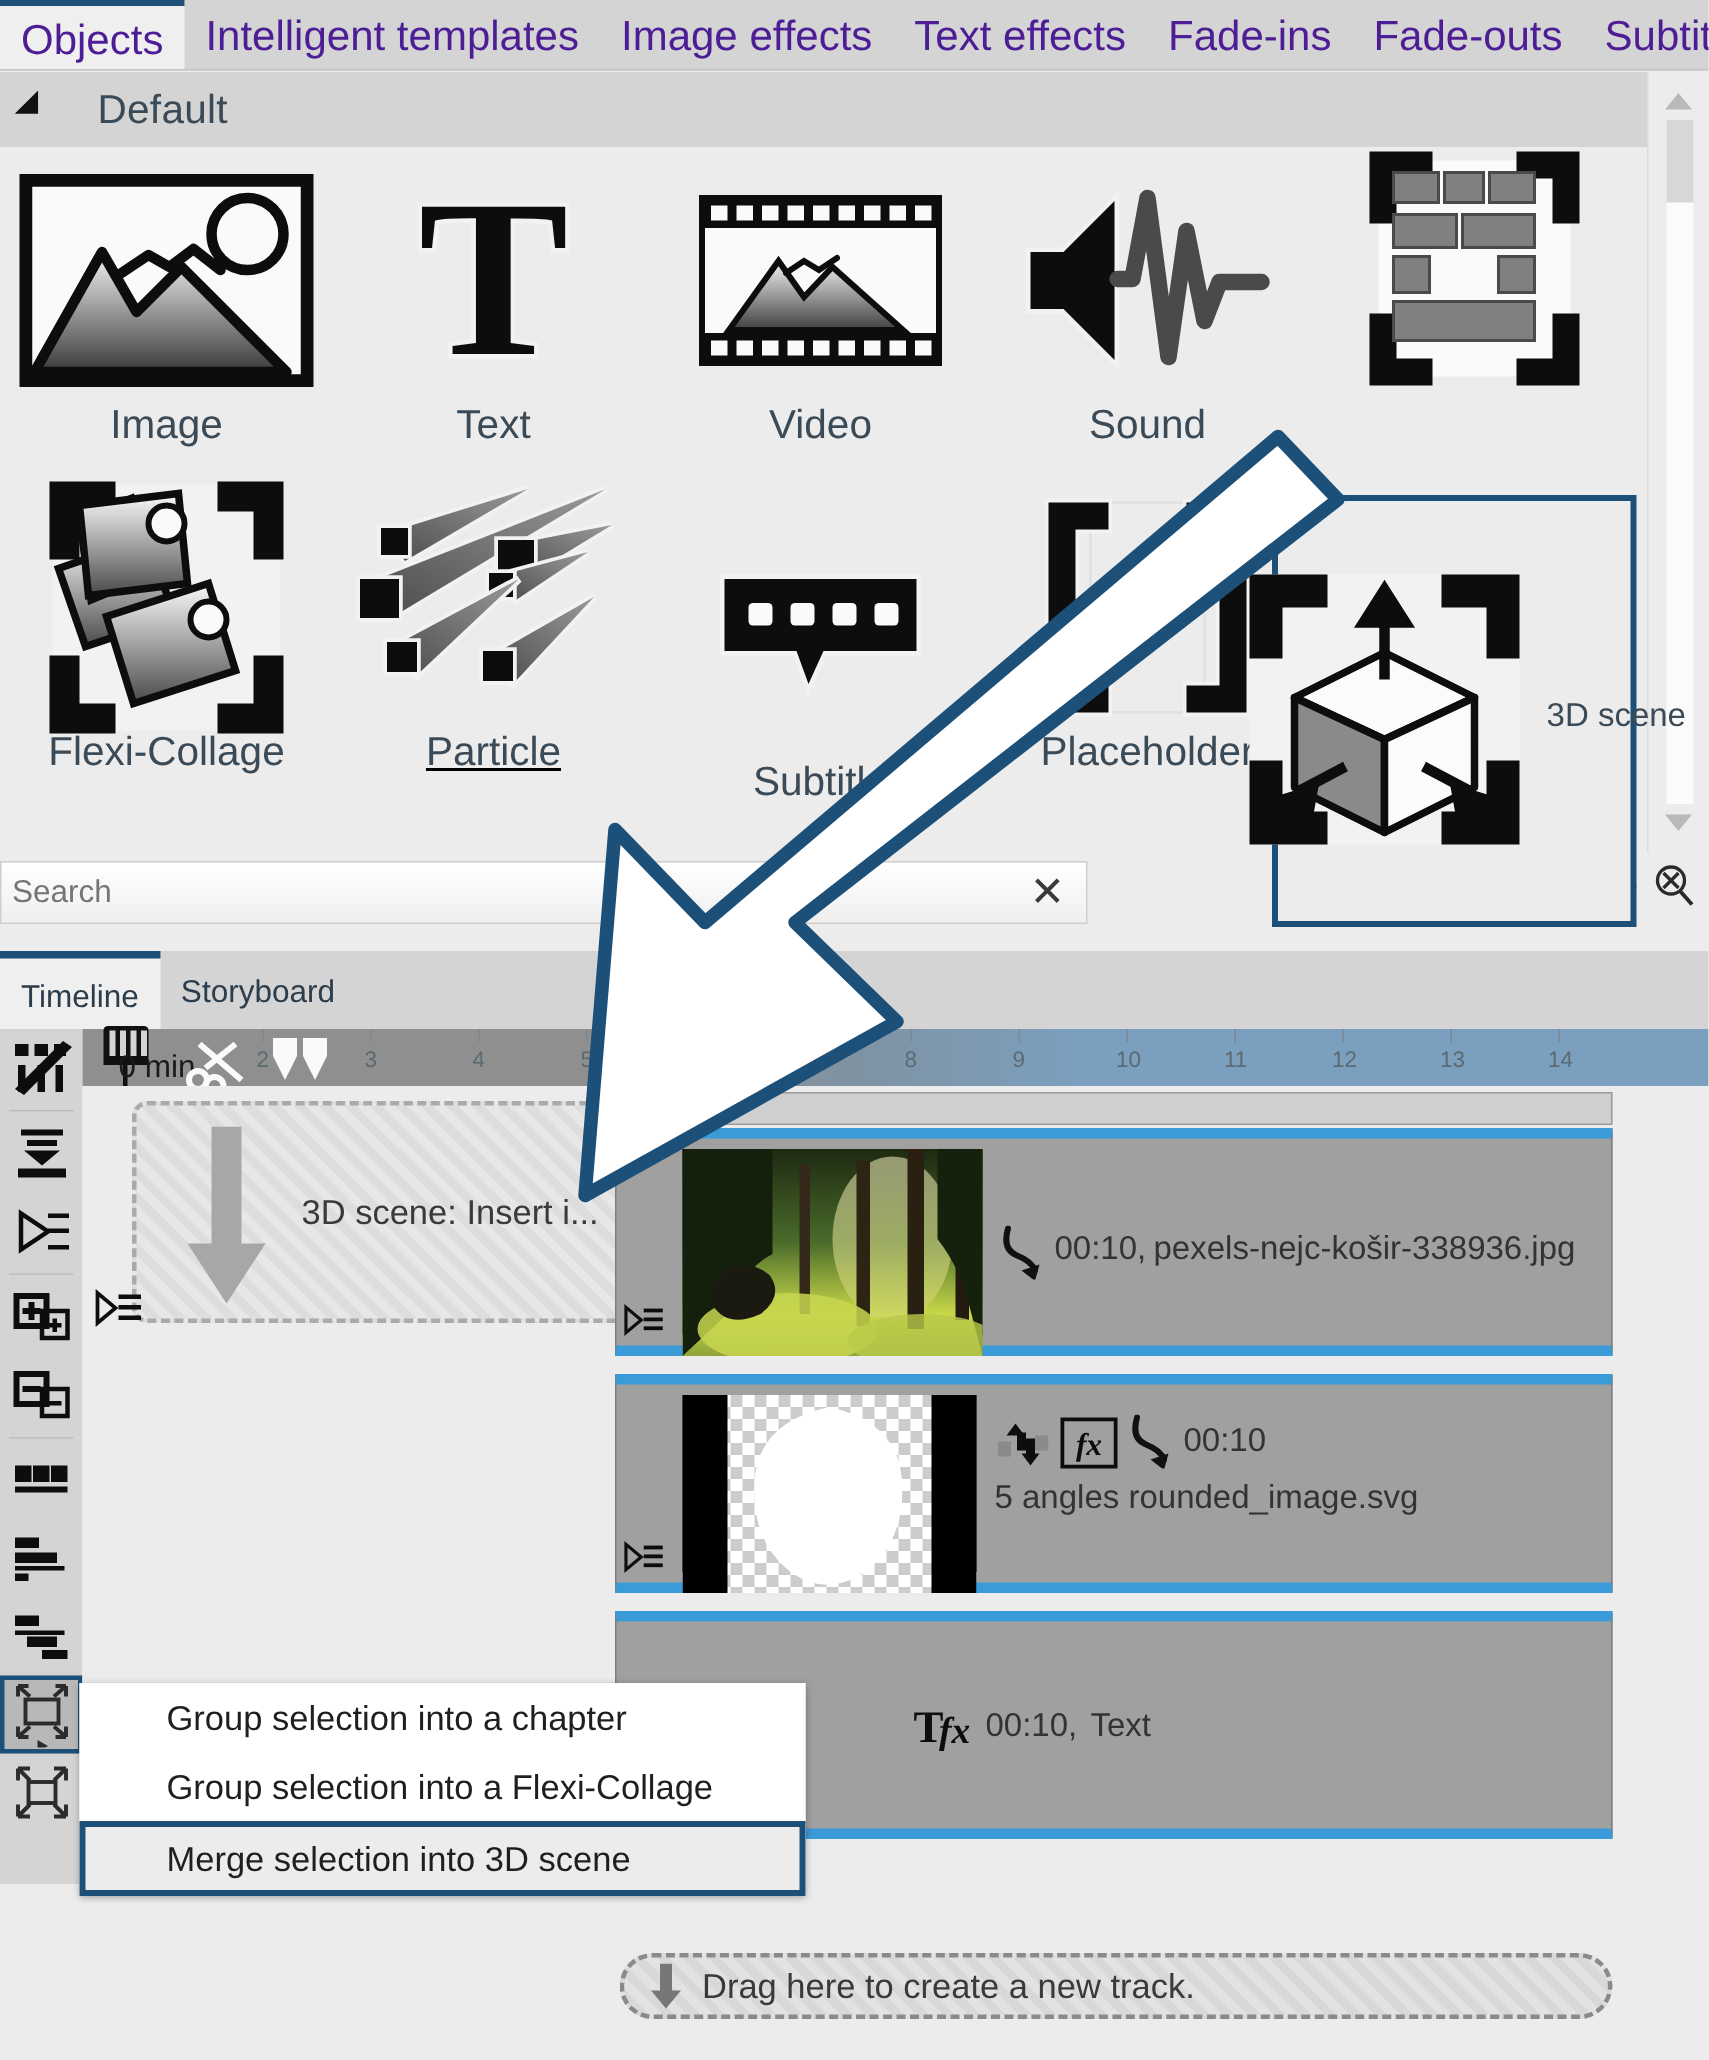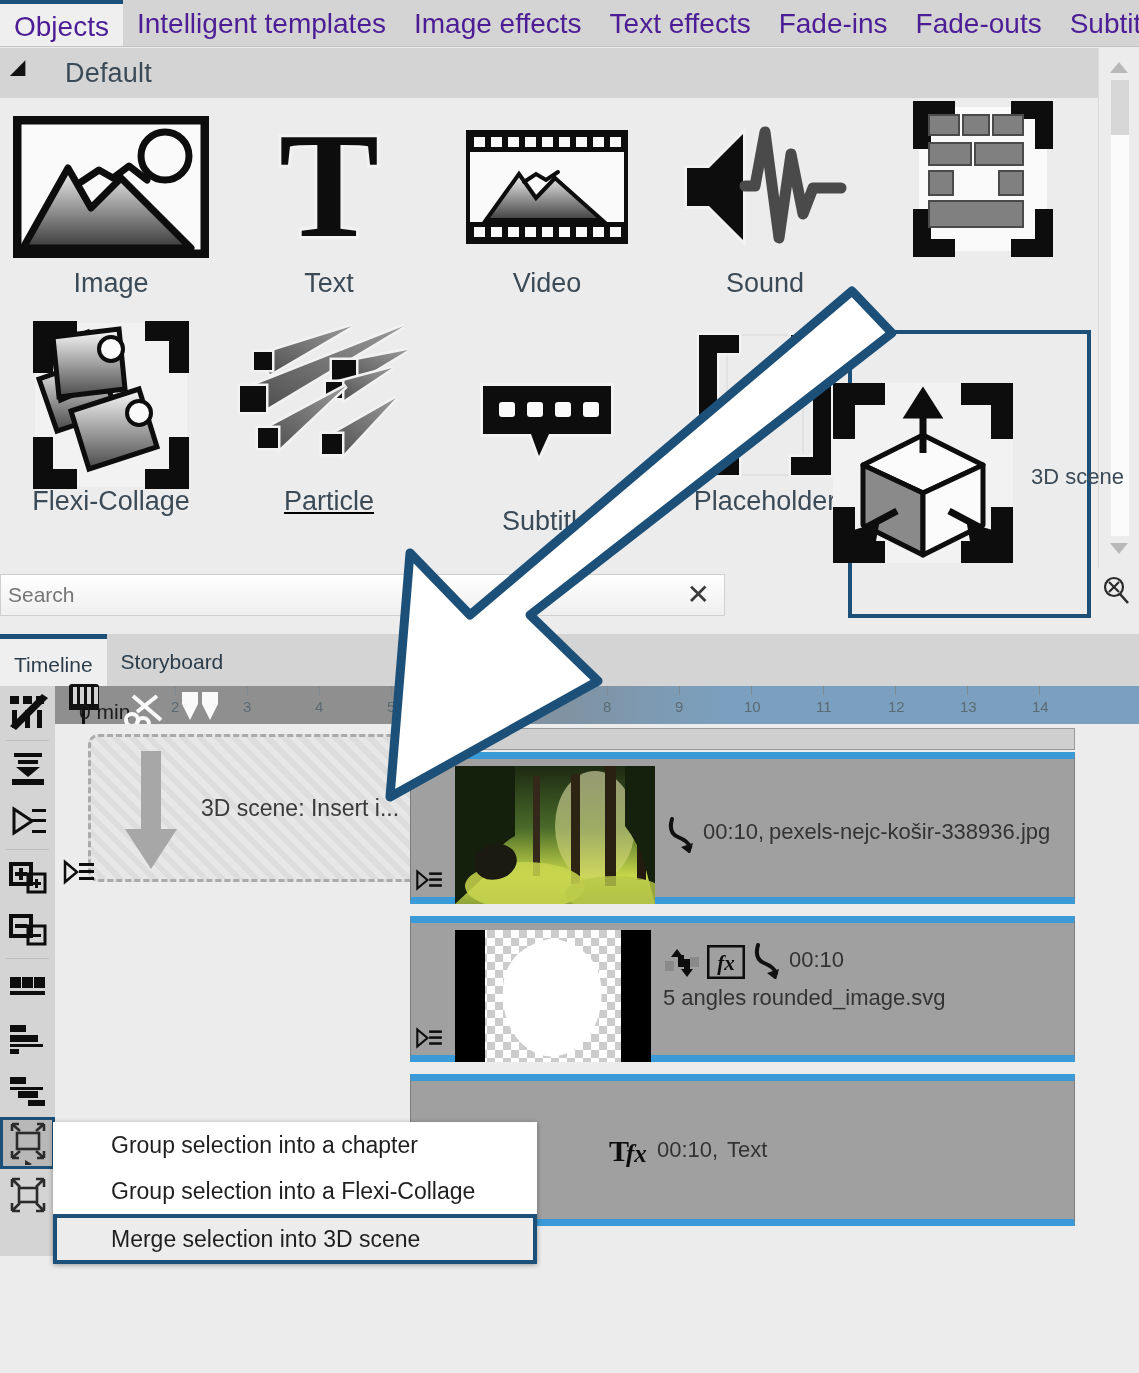--- a/index.html
+++ b/index.html
@@ -769,20 +769,26 @@
           <svg width="48" height="36" viewBox="0 0 48 36">
             <text x="2" y="28" font-family="'Liberation Serif',serif" font-size="30" font-weight="bold" fill="#0d0d0d">T</text>
             <text x="19" y="29" font-family="'Liberation Serif',serif" font-size="25" font-style="italic" font-weight="bold" fill="#0d0d0d">fx</text>
             </svg>
         </div>
         <div class="cliptext" style="left:246px;top:56px;">00:10,</div>
         <div class="cliptext" style="left:316px;top:56px;">Text</div>
       </div>
     </div>
 
+    <div id="newtrack">
+      <svg width="24" height="30" viewBox="0 0 24 30">
+        <path d="M8 0 h8 v18 h6 L12 30 L2 18 h6 Z" fill="#777"></path>
+        </svg>
+      <span>Drag here to create a new track.</span>
+    </div>
   </div>
 </div>
 
 <div id="ctxmenu">
   <div class="ctxitem">Group selection into a chapter</div>
   <div class="ctxitem">Group selection into a Flexi-Collage</div>
   <div class="ctxitem sel">Merge selection into 3D scene</div>
 </div>
 
 <div id="bigarrow">

